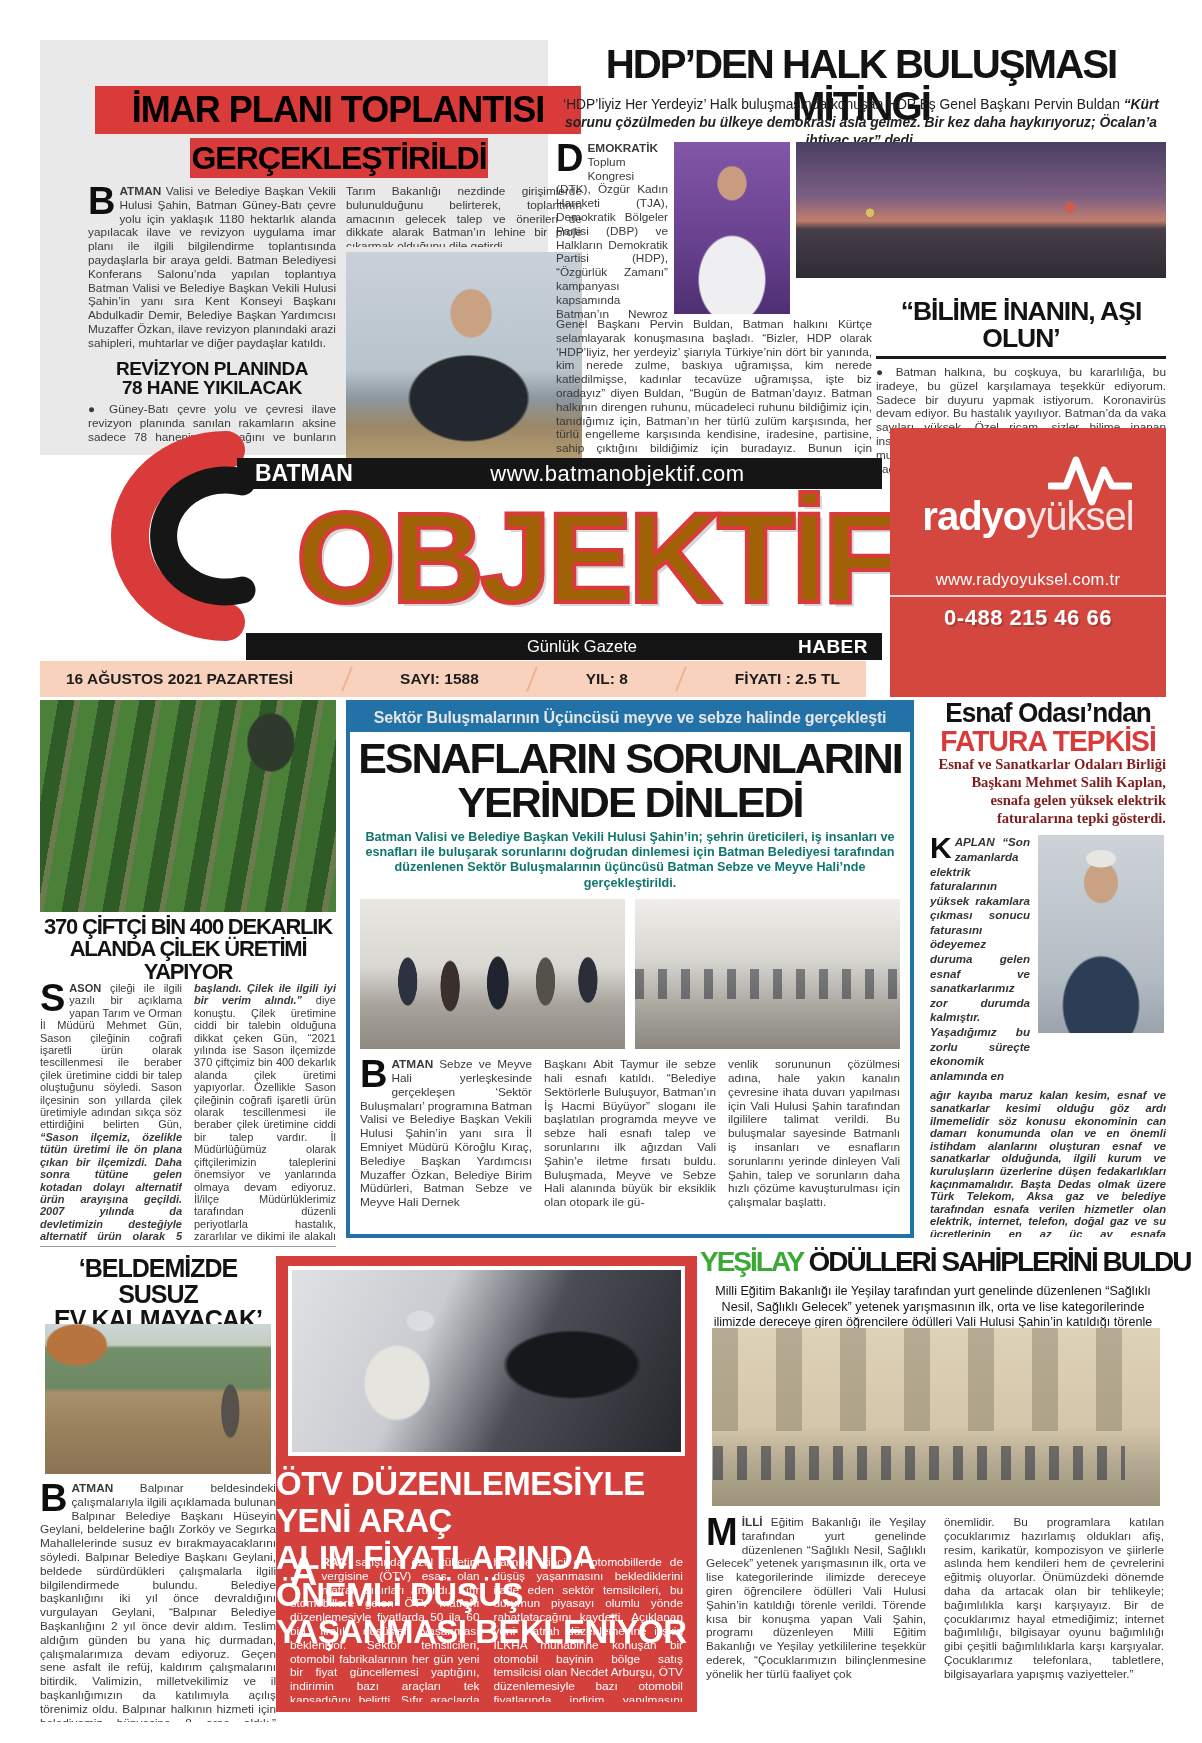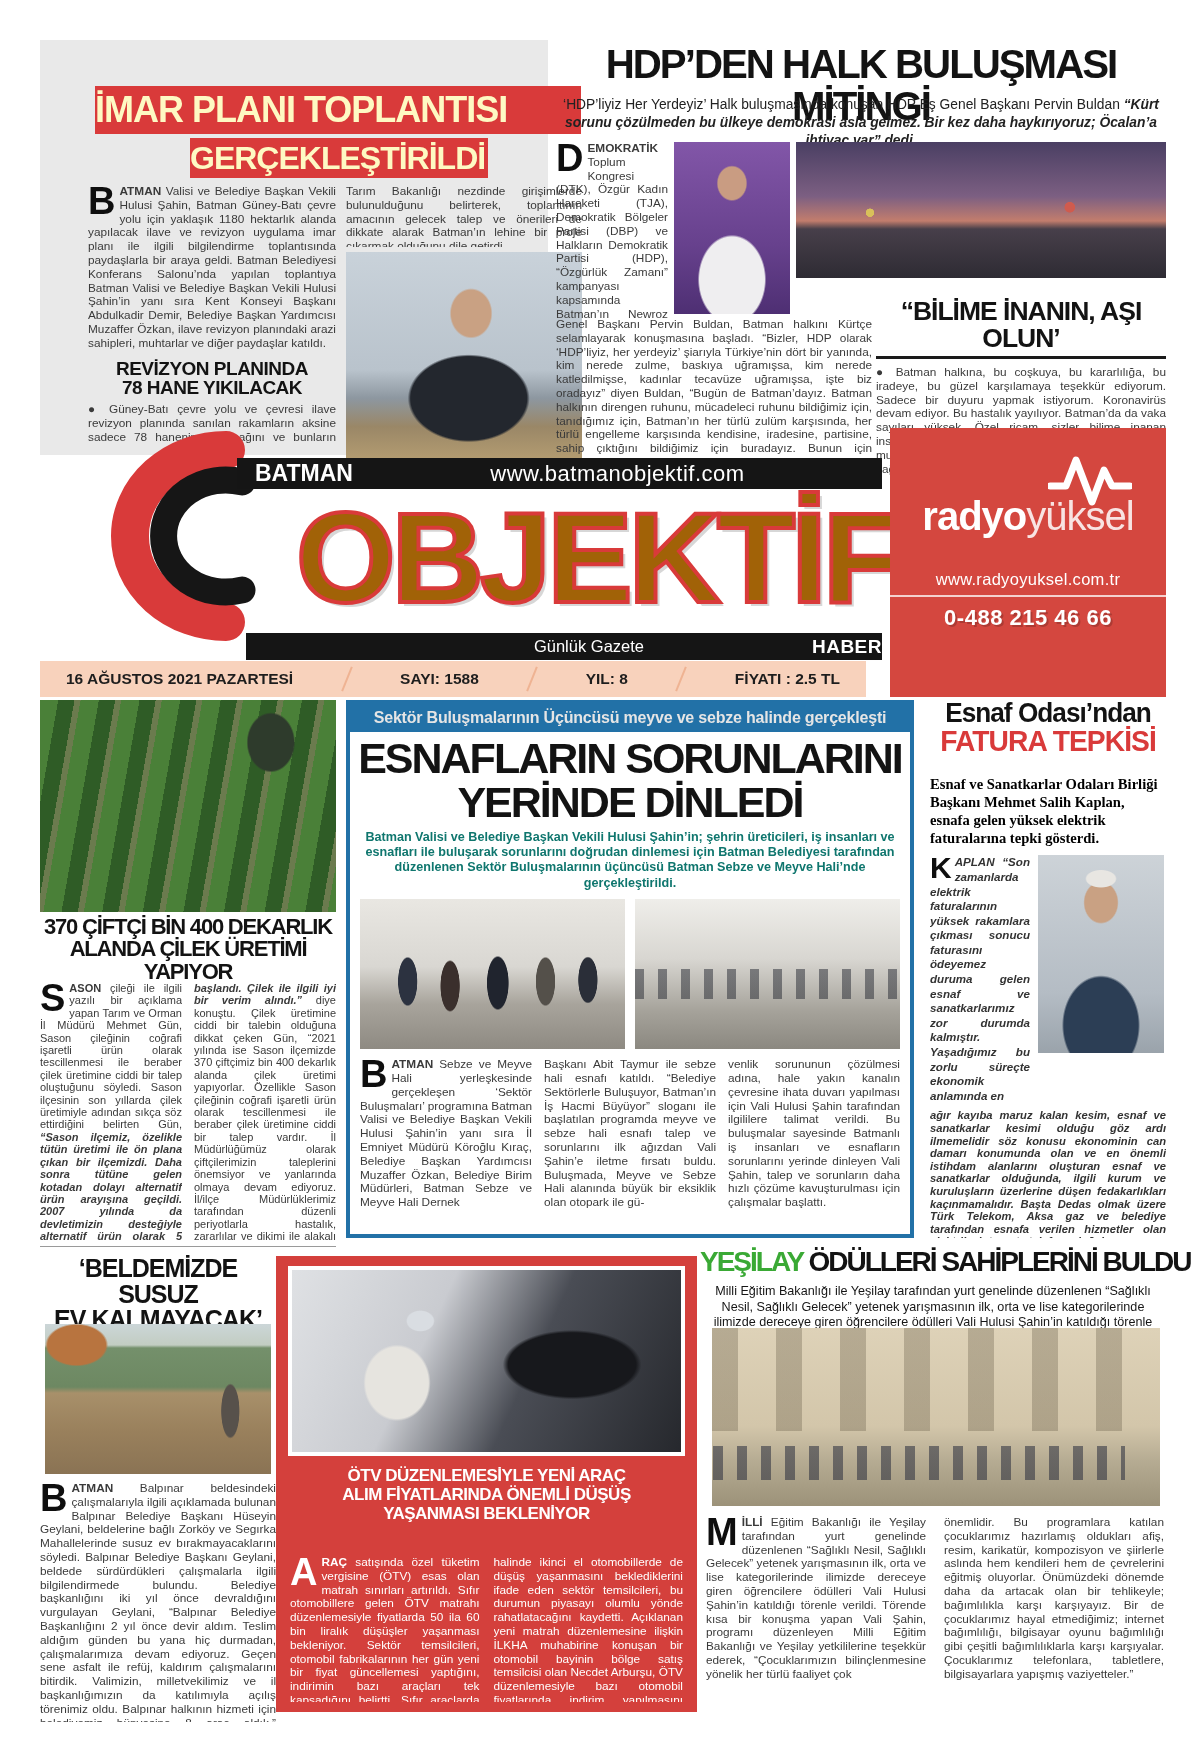--- a/index.html
+++ b/index.html
@@ -7,21 +7,21 @@
   .page{position:relative;width:1202px;height:1743px;background:#fff;
         font-family:"Liberation Sans",sans-serif;color:#333;overflow:hidden}
   .abs{position:absolute}
   .hl{font-weight:bold;color:#131313;text-align:center;line-height:1.02;letter-spacing:-1px}
   .bt2{font-size:11.8px;line-height:1.17;text-align:justify;color:#3a3a3a}
   .dc{float:left;font-size:38px;line-height:30px;font-weight:bold;color:#0e0e0e;margin:1px 4px 0 0}
   .ph{background-color:#c8c8c8}
 
   
   .imar-panel{left:40px;top:40px;width:508px;height:415px;background:#e9e9e9}
-  .red-banner{background:#d93a3a;color:#fef9c3;font-weight:bold;text-align:left}
+  .red-banner{background:#d93a3a;color:#000000;font-weight:bold;text-align:center}
   .imar-b1{left:55px;top:46px;width:486px;height:48px;font-size:36px;line-height:48px;letter-spacing:-1px}
   .imar-b2{left:150px;top:98px;width:298px;height:40px;font-size:32px;line-height:40px;letter-spacing:-1px}
   .imar-colL{left:48px;top:145px;width:248px;height:262px;overflow:hidden}
   .imar-sub{font-size:19px;margin:8px 0 6px 0;letter-spacing:-0.5px}
   .imar-colR{left:306px;top:145px;width:236px;height:62px;overflow:hidden}
   .ph-imar{left:306px;top:212px;width:236px;height:236px;
      background:
       radial-gradient(34px 40px at 53% 26%, #c9a183 58%, rgba(0,0,0,0) 63%),
       radial-gradient(100px 72px at 52% 62%, #23272e 58%, rgba(0,0,0,0) 61%),
       linear-gradient(180deg,#c9d2da 0%,#b9c3cc 50%,#8d97a0 62%,#9a8767 74%,#c9ae79 100%)}
@@ -49,21 +49,21 @@
   
   .mh-topbar{left:237px;top:458px;width:645px;height:31px;background:#151515;color:#fff;display:flex;align-items:center}
   .mh-city{font-size:23px;font-weight:bold;padding-left:18px}
   .mh-site{flex:1;text-align:center;font-size:22px;letter-spacing:0.5px}
   .mh-logo{left:296px;top:484px;width:590px;height:148px;font-size:128px;font-weight:bold;color:#a16207;
            letter-spacing:-4px;line-height:148px;white-space:nowrap;-webkit-text-stroke:4px #d93a3a;
            text-shadow:4px 4px 0 rgba(110,110,110,.28)}
   .mh-crescent{left:40px;top:430px}
   .mh-botbar{left:246px;top:633px;width:636px;height:27px;background:#151515;color:#fff;display:flex;align-items:center}
   .mh-tag{flex:1;text-align:center;font-size:16.5px;padding-left:120px}
-  .mh-sec{font-size:19px;font-weight:bold;letter-spacing:0.5px}
+  .mh-sec{font-size:19px;font-weight:bold;padding-right:14px;letter-spacing:0.5px}
   .datebar{left:40px;top:661px;width:826px;height:36px;background:#f8d2bc;display:flex;align-items:center;
            justify-content:space-between;padding:0 26px;font-weight:bold;color:#1d1d1d;font-size:15.5px}
   .slash{width:2px;height:26px;background:#efb393;transform:rotate(22deg)}
   .radyo{left:890px;top:428px;width:276px;height:269px;background:#d4473f;color:#fff;display:flex;
          flex-direction:column;align-items:center}
   .radyo-logo{margin-top:68px;font-size:40px;line-height:40px;font-weight:bold;letter-spacing:-1px}
   .radyo-logo .lt{font-weight:normal;opacity:.85}
   .radyo-site{margin-top:34px;font-size:16.5px;letter-spacing:0.3px}
   .radyo-phone{margin-top:6px;border-top:2px solid rgba(255,255,255,.75);width:100%;text-align:center;
                padding-top:8px;font-size:22px;font-weight:bold;letter-spacing:0.5px;
@@ -101,21 +101,21 @@
       linear-gradient(180deg,#efeeea 0%,#d8d6d1 40%,#a5a29a 75%,#8b8880 100%);
      background-size:100% 30px,100% 100%;background-position:0 58%,0 0;background-repeat:no-repeat}
   .esnaf-cols{display:flex;gap:12px;margin:9px 10px 0 10px}
   .esnaf-cols .c{flex:1;height:168px;overflow:hidden}
 
   
   .fatura{left:930px;top:700px;width:236px;height:538px;overflow:hidden}
   .fat-h1{font-size:27px;letter-spacing:-1px;transform:scaleX(.97)}
   .fat-h2{font-size:30px;letter-spacing:-1px;color:#d93a3a;margin-top:-2px;transform:scaleX(.94)}
   .fat-deck{font-family:"Liberation Serif",serif;font-weight:bold;font-size:14.6px;line-height:1.22;
-            text-align:left;color:#000000;margin-top:20px}
+            text-align:right;color:#7f1d1d;margin-top:0}
   .fat-row{display:flex;gap:8px;margin-top:8px}
   .fat-col{width:100px;font-style:italic;font-weight:bold;font-size:11.6px;line-height:14.6px;text-align:justify;color:#333}
   .fat-col .dc{font-style:normal;font-size:30px;line-height:24px;margin-right:3px}
   .ph-kaplan{width:126px;height:198px;flex:none;
      background:
       radial-gradient(26px 15px at 50% 12%, #e8e6e2 55%, rgba(0,0,0,0) 61%),
       radial-gradient(28px 34px at 50% 24%, #c9a183 58%, rgba(0,0,0,0) 63%),
       radial-gradient(64px 82px at 50% 86%, #2c3e55 58%, rgba(0,0,0,0) 61%),
       linear-gradient(180deg,#cdd3d8 0%,#b4bcc4 70%,#9aa3ab 100%)}
   .fat-cont{margin-top:6px;font-style:italic;font-weight:bold;font-size:11.2px;line-height:12.6px;
@@ -132,22 +132,22 @@
   .belde-b{left:40px;top:1482px;width:236px;height:240px;overflow:hidden}
 
   
   .otv{left:276px;top:1256px;width:421px;height:456px;background:#d4403c;color:#fff}
   .ph-car{left:12px;top:10px;width:397px;height:190px;border:4px solid #fff;position:absolute;
      background:
       radial-gradient(24px 18px at 33% 28%, #d9dde2 54%, rgba(0,0,0,0) 60%),
       radial-gradient(58px 66px at 27% 62%, #e6e4df 54%, rgba(0,0,0,0) 58%),
       radial-gradient(110px 55px at 72% 52%, #17181c 58%, rgba(0,0,0,0) 63%),
       linear-gradient(115deg,#dfe1e4 0%,#c9cbd0 35%,#4a4d55 60%,#26282d 100%)}
-  .otv-h{position:absolute;left:0;top:210px;width:100%;font-size:17px;font-weight:bold;color:#fff;
-         text-align:center;line-height:1.12;letter-spacing:-0.5px}
+  .otv-h{position:absolute;left:0;top:210px;width:100%;font-size:33px;font-weight:bold;color:#fff;
+         text-align:left;line-height:1.12;letter-spacing:-0.5px}
   .otv-cols{position:absolute;left:14px;top:300px;width:393px;display:flex;gap:14px}
   .otv-cols .c{flex:1;height:146px;overflow:hidden;color:#fff}
   .otv-cols .bt2{color:#fff}
   .otv .dc{color:#fff}
 
   
   .yes-h{left:700px;top:1248px;width:466px;font-size:28px;letter-spacing:-2px;white-space:nowrap}
   .yes-h .g{color:#3aa935}
   .yes-deck{left:702px;top:1284px;width:462px;text-align:center;font-size:12.6px;line-height:1.24;color:#161616}
   .ph-yesilay{left:712px;top:1328px;width:448px;height:178px;

